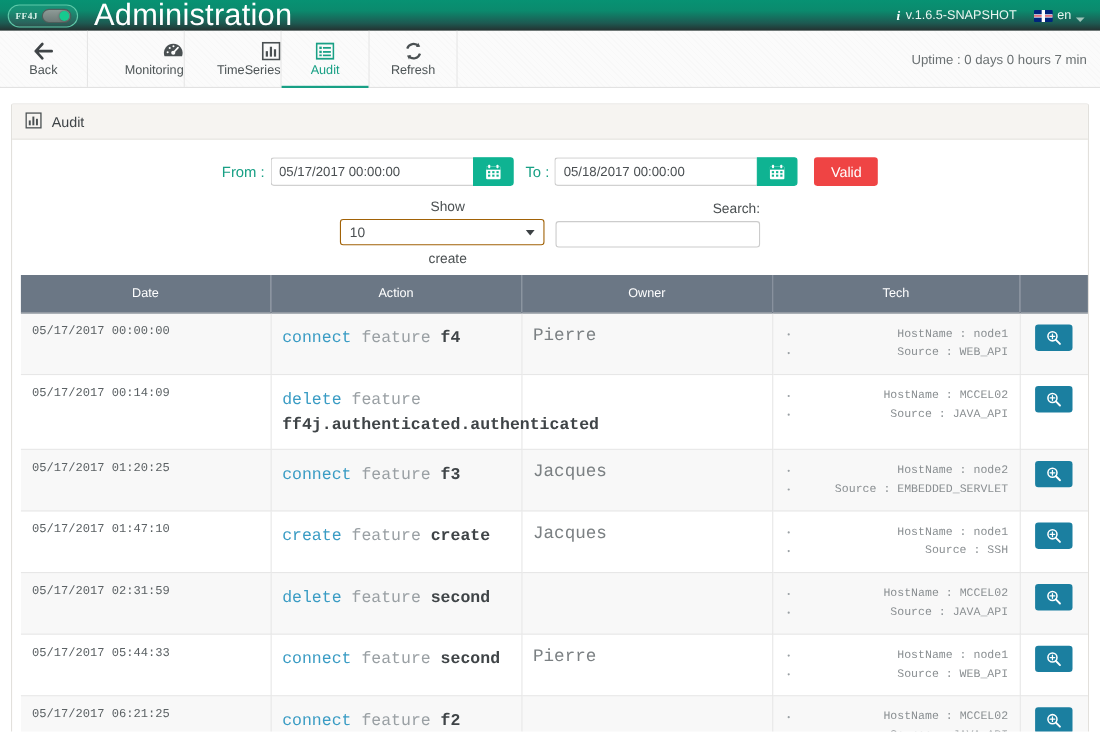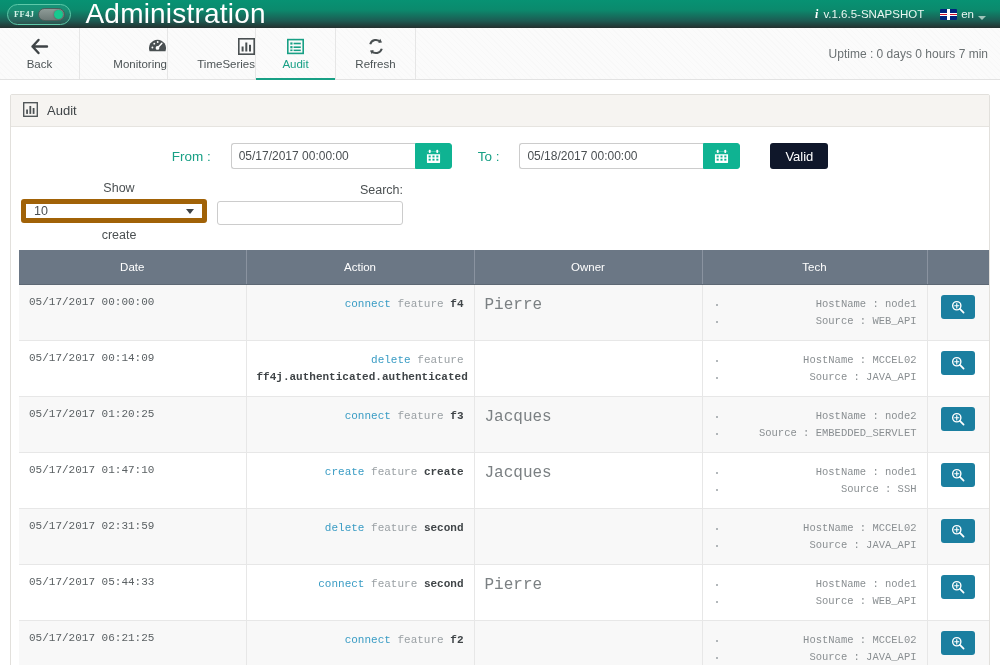--- a/index.html
+++ b/index.html
@@ -159,21 +159,21 @@
     color: #3f4447;
     font-size: 13px;
   }
   #panel-body { padding: 14px 8px 0 8px; }
 
   
   #filter-row {
     display: flex;
     align-items: center;
     justify-content: center;
-    gap: 20px;
+    gap: 5px;
     padding: 2px 0 12px 0;
   }
   .filter-label {
     color: #18a085;
     font-size: 13.5px;
     font-weight: normal;
   }
   .date-group { display: flex; }
   .date-input {
     width: 184px; height: 26px;
@@ -192,43 +192,43 @@
     background: #0fb392;
     border: 1px solid #0fb392;
     border-radius: 0 3px 3px 0;
     display: flex; align-items: center; justify-content: center;
     cursor: pointer;
   }
   #valid-btn {
     height: 26px;
     margin-left: 10px;
     padding: 0 15px;
-    background: #0f172a;
+    background: #ef4444;
     border: none;
     border-radius: 3px;
     color: #fff;
     font-size: 13px;
     cursor: pointer;
     font-family: "Liberation Sans", sans-serif;
   }
 
   
   #tools-row {
     display: flex;
     align-items: flex-start;
-    justify-content: flex-start;
+    justify-content: center;
     padding: 0 2px 8px 2px;
   }
   #show-block { text-align: center; width: 196px; font-size: 12.5px; color: #4b5052; }
   #show-block .lbl { display: block; margin-bottom: 4px; }
   #show-block .lbl2 { display: block; margin-top: 5px; }
   .select-box {
     position: relative;
     width: 186px; height: 24px;
-    border: 5px solid #a16207;
+    border: 1px solid #a16207;
     border-radius: 3px;
     background: #fff;
     display: flex; align-items: center;
     padding: 0 8px;
     font-size: 12.5px;
     color: #4a4f52;
     cursor: pointer;
   }
   .select-box .sel-caret {
     position: absolute; right: 8px; top: 50%; margin-top: -2px;
@@ -277,23 +277,22 @@
   tr.odd td { background: #f8f8f8; }
   tr.even td { background: #ffffff; }
   .c-date {
     font-family: "Liberation Mono", monospace;
     font-size: 11px;
     color: #5b6164;
     white-space: nowrap;
   }
   .c-action {
     font-family: "Liberation Mono", monospace;
-    font-size: 11px;
+    font-size: 15px;
     line-height: 1.55;
-    text-align: right;
   }
   .c-action .op { color: #3a9cc4; }
   .c-action .kw { color: #9aa0a4; }
   .c-action .tgt { color: #3f4447; font-weight: bold; }
   .c-owner {
     font-family: "Liberation Mono", monospace;
     font-size: 16px;
     color: #7b8083;
   }
   .c-tech ul {

